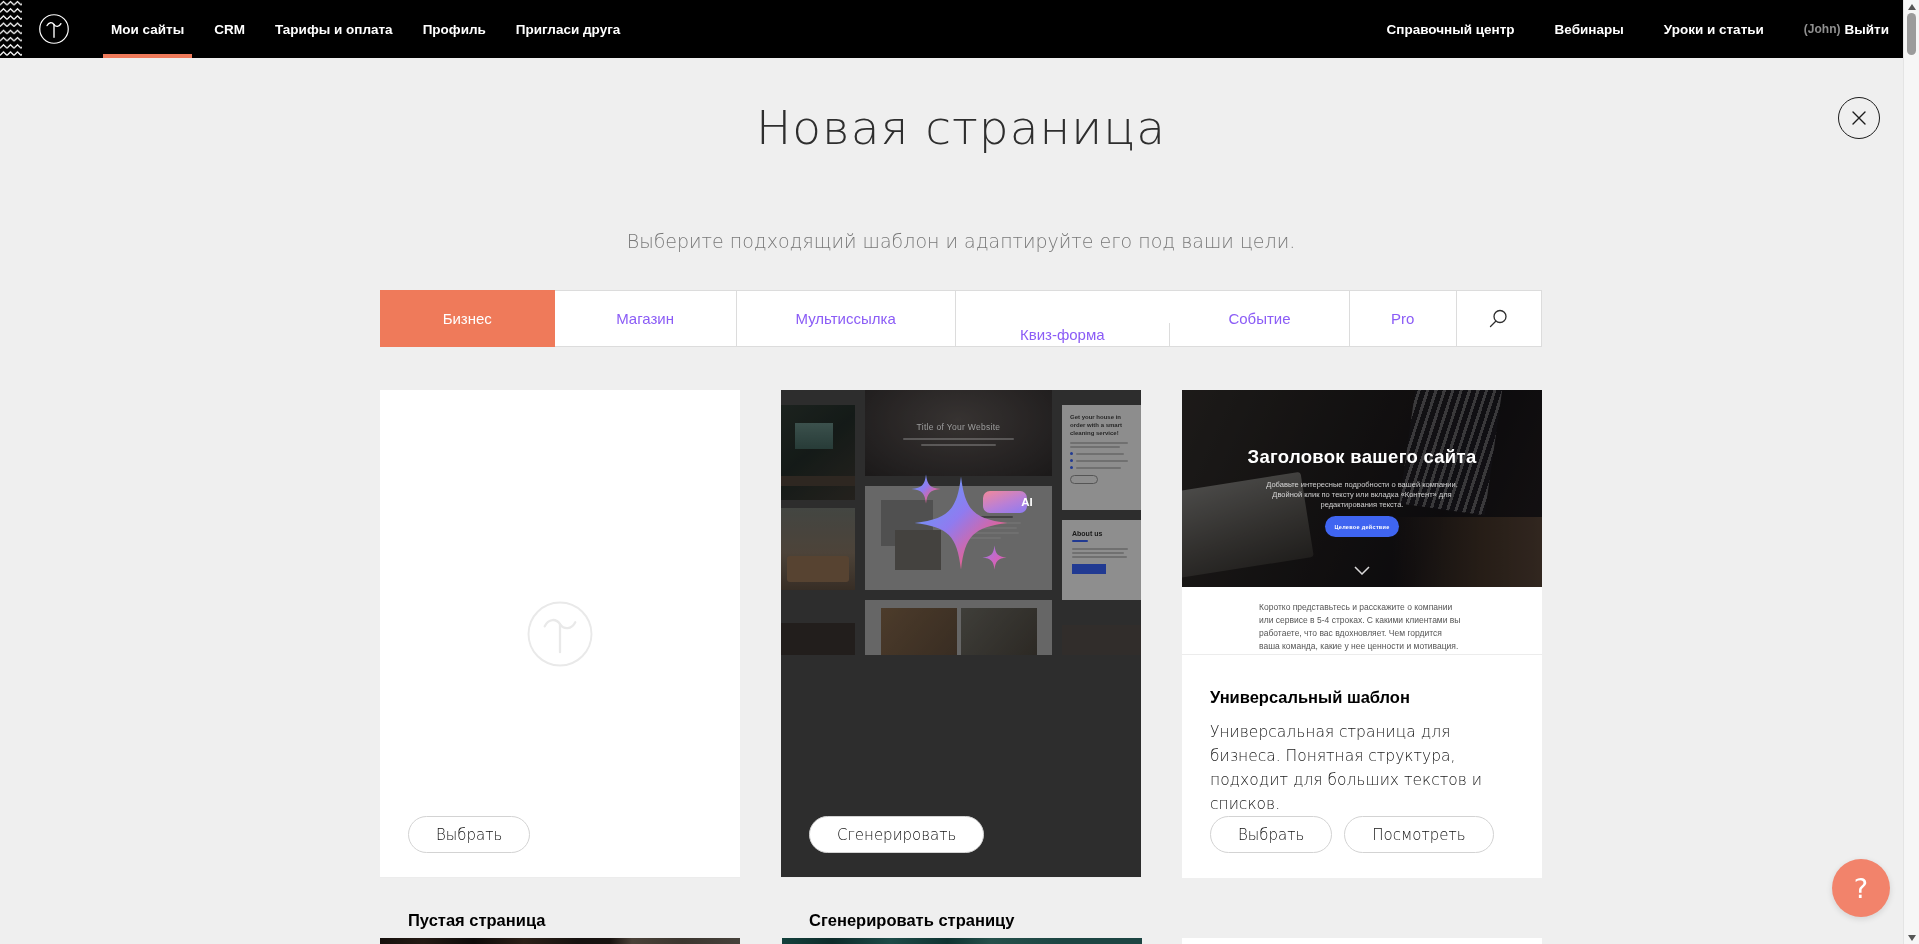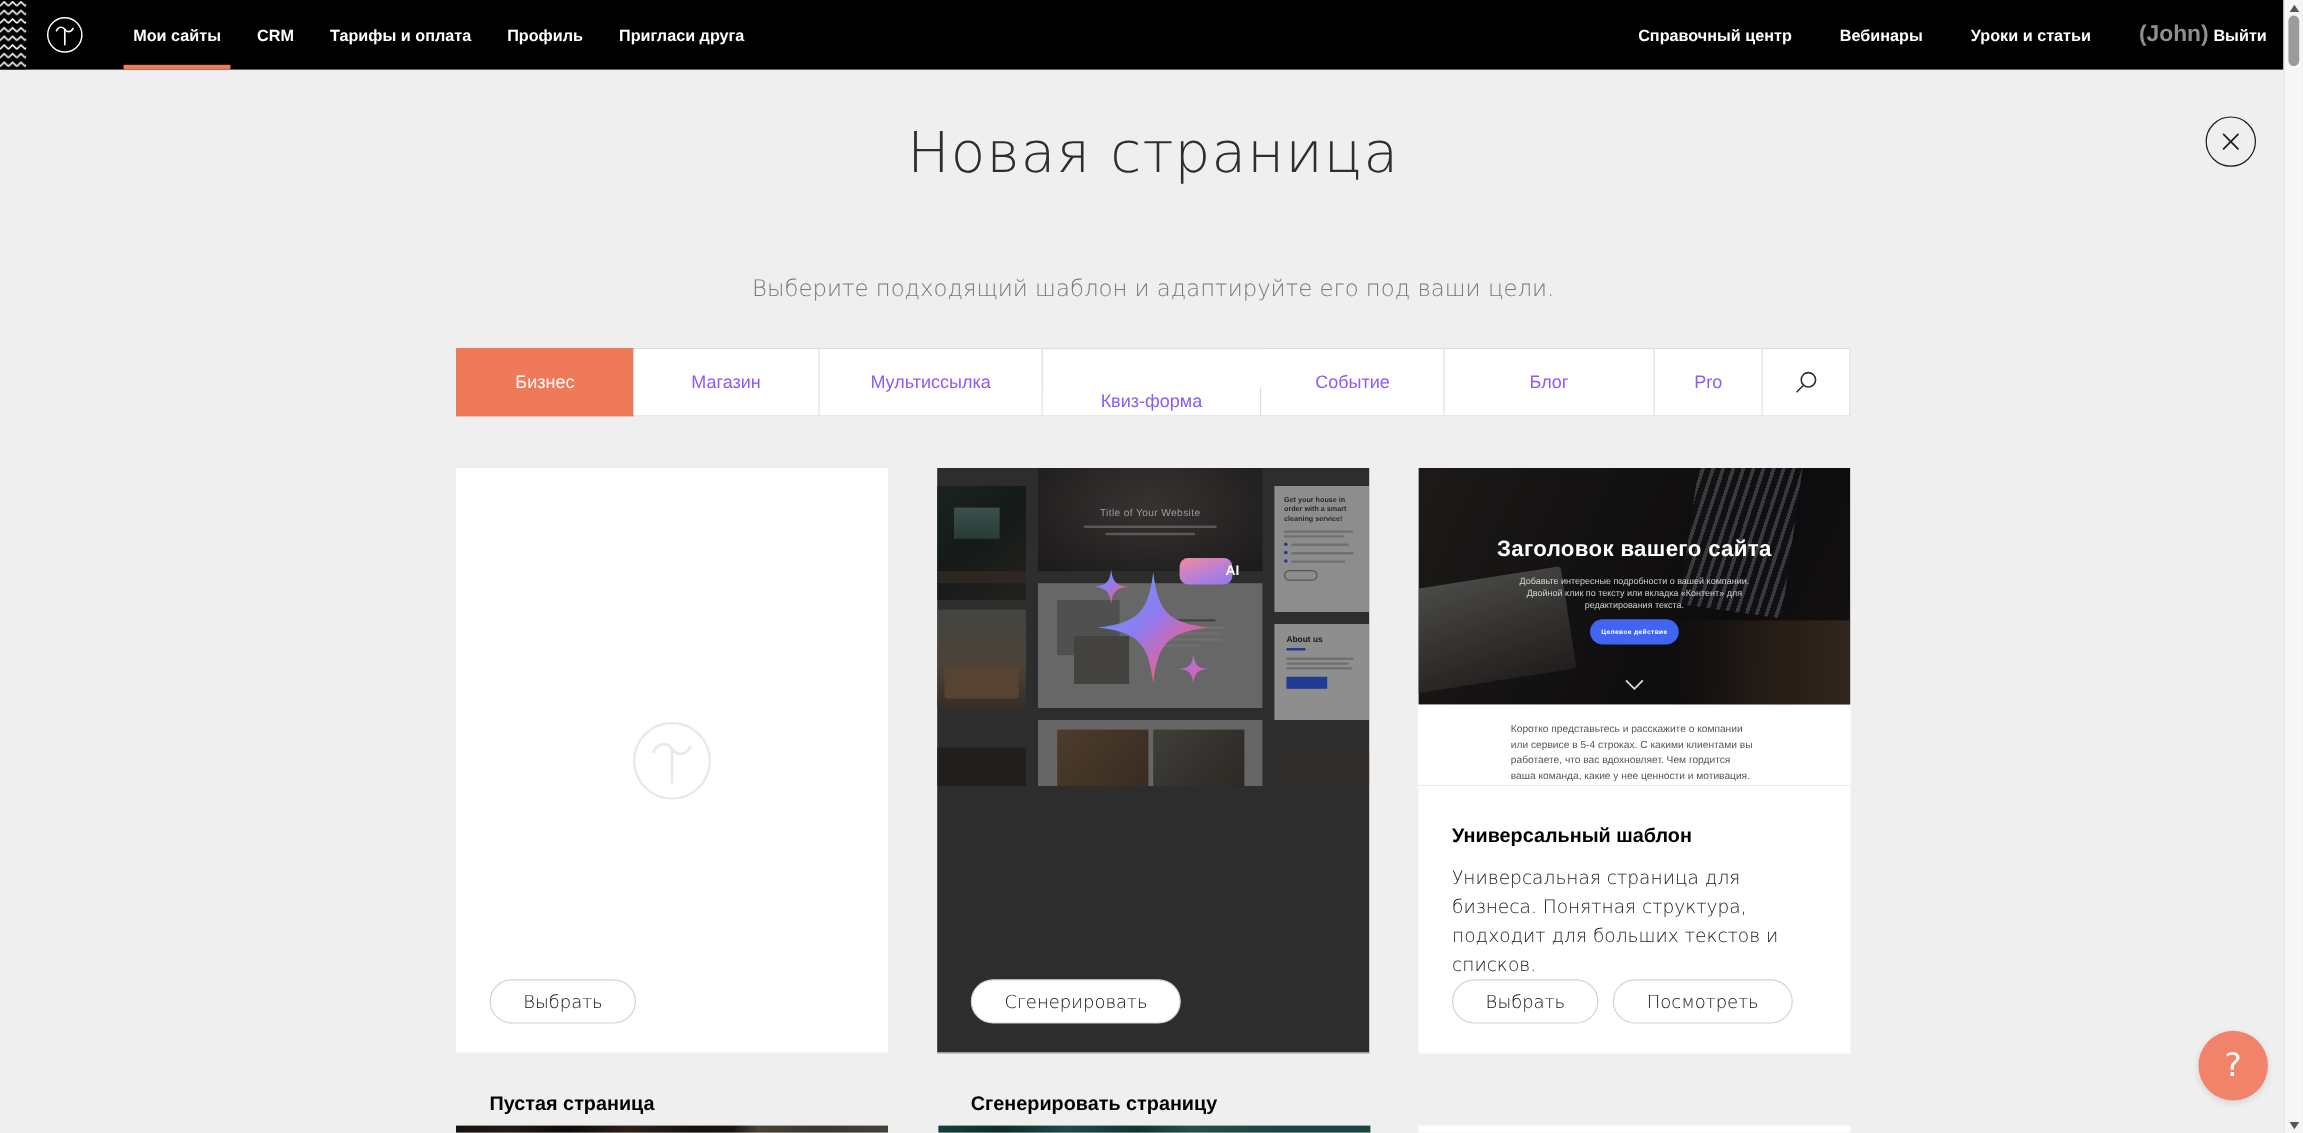--- a/index.html
+++ b/index.html
@@ -20,21 +20,21 @@
   .nav-left { display:flex; gap:30px; margin-left:38px; }
   .nav-right { display:flex; gap:40px; margin-left:auto; margin-right:14px; }
   .nav-item {
     height:58px; display:flex; align-items:center; position:relative;
     color:#fff; font-size:13.5px; font-weight:700; cursor:pointer; white-space:nowrap;
   }
   .nav-item.active::after {
     content:""; position:absolute; left:-8px; right:-8px; bottom:0; height:4px;
     background:#ef7a5a;
   }
-  .nav-user { color:#8f8f8f; font-weight:700; font-size:19px; margin-right:4px; }
+  .nav-user { color:#8f8f8f; font-weight:700; font-size:12px; margin-right:4px; }
   .logout-wrap { display:flex; align-items:center; height:58px; cursor:pointer; }
 
   
   .scrollbar {
     position:absolute; top:0; right:0; width:16px; height:944px;
     background:#f6f6f6; border-left:1px solid #e4e4e4;
   }
   .sb-up { position:absolute; top:4px; left:4px; width:0; height:0;
     border-left:4px solid transparent; border-right:4px solid transparent;
     border-bottom:6px solid #565656; }
@@ -132,21 +132,21 @@
   .bullet-dot { width:3px; height:3px; border-radius:50%; background:#2a4fd0; flex:0 0 3px; }
   .bar { height:2px; background:#9e9e9e; border-radius:1px; }
   .mini-pill { width:28px; height:9px; border:1px solid #777; border-radius:5px; margin-top:6px; }
   .t-r2 { left:281px; top:130px; width:79px; height:80px; background:#cacaca; padding:10px 0 0 10px; }
   .mini-about { font-size:7px; font-weight:700; color:#222; }
   .mini-blue-btn { width:34px; height:10px; background:#2a4fd0; margin-top:6px; }
   .t-r3 { left:281px; top:235px; width:79px; height:30px; background:#413c38; }
   .ai-dim { position:absolute; inset:0; background:rgba(15,15,15,0.32); }
   .sparkle { position:absolute; }
   .ai-badge {
-    position:absolute; left:202px; top:75px; width:29px; height:22px; border-radius:7px;
+    position:absolute; left:202px; top:101px; width:29px; height:22px; border-radius:7px;
     background:linear-gradient(160deg,#f2899b 0%,#b97fd6 55%,#8b7bf2 100%);
     color:#fff; font-size:11.5px; font-weight:700;
     display:flex; align-items:center; justify-content:center;padding-left:44px;
   }
 
   
   .tpl-hero { position:relative; height:197px; overflow:hidden;
     background:linear-gradient(115deg,#35312e 0%,#221f1f 42%,#181519 70%,#262122 100%); }
   .tpl-laptop { position:absolute; left:-24px; bottom:18px; width:150px; height:86px;
     background:linear-gradient(170deg,#8c8b88 0%,#5a5753 60%,#3a3734 100%);
@@ -231,21 +231,20 @@
 
 <div class="content-col page-title">Новая страница</div>
 <div class="content-col page-subtitle">Выберите подходящий шаблон и адаптируйте его под ваши цели.</div>
 
 <div class="content-col tabs">
   <div class="tab active" style="flex:157;">Бизнес</div>
   <div class="tab" style="flex:163;">Магазин</div>
   <div class="tab" style="flex:196;">Мультиссылка</div>
   <div class="tab" style="flex:192;margin-top:32px;">Квиз-форма</div>
   <div class="tab" style="flex:161;">Событие</div>
-  <div class="tab" style="flex:184;">Блог</div>
   <div class="tab" style="flex:95;">Pro</div>
   <div class="tab" style="flex:76;">
     <svg width="21" height="21" viewBox="0 0 21 21">
       <circle cx="12" cy="8.5" r="6" fill="none" stroke="#2e2e2e" stroke-width="1.3"></circle>
       <path d="M7.5 13.5 L2.5 18.5" stroke="#2e2e2e" stroke-width="1.3" stroke-linecap="round"></path>
     </svg>
   </div>
 </div>
 
 <div class="content-col cards">

